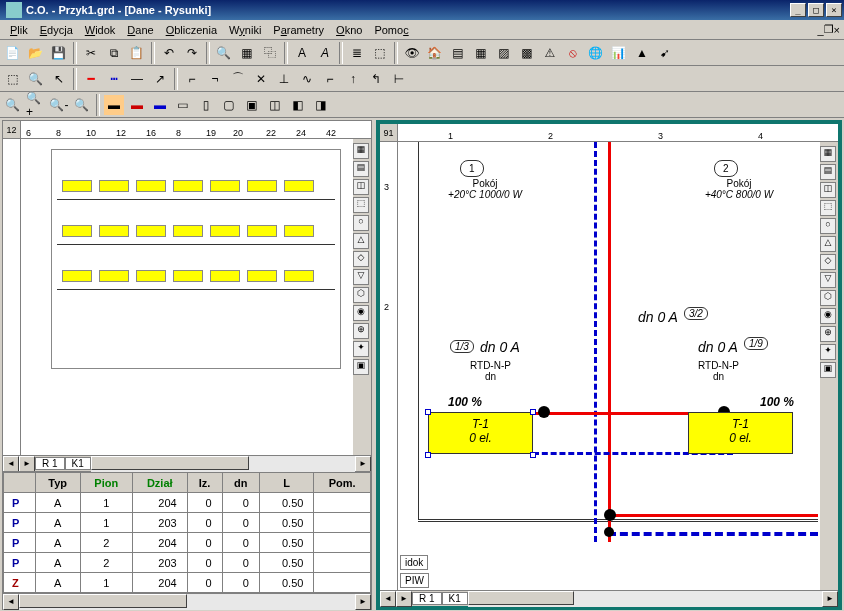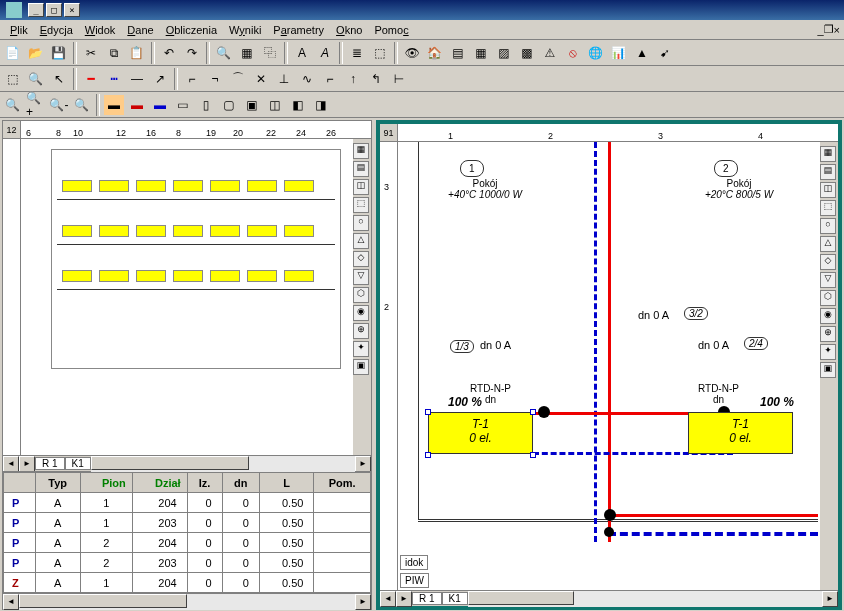--- a/index.html
+++ b/index.html
@@ -41,43 +41,44 @@
 .scrollbar-h { height: 16px; background: #d4d0c8; border-top: 1px solid #808080; display: flex; align-items: center; }
 .scrollbar-h .arrow { width: 16px; height: 16px; background: #d4d0c8; border: 1px solid; border-color: #fff #404040 #404040 #fff; text-align: center; font-size: 8px; line-height: 14px; }
 .scrollbar-h .track { flex: 1; background: #e8e8e8; height: 16px; position: relative; }
 .scrollbar-h .thumb-sb { position: absolute; height: 14px; background: #d4d0c8; border: 1px solid; border-color: #fff #404040 #404040 #fff; top: 0; }
 .scrollbar-h .tab { padding: 0 6px; background: #fff; border: 1px solid #808080; font-size: 10px; }
 
 .datagrid { background: #fff; border-top: 1px solid #808080; }
 .datagrid table { border-collapse: collapse; width: 100%; font-size: 11px; }
 .datagrid th, .datagrid td { border: 1px solid #808080; padding: 2px 6px; text-align: center; height: 20px; }
 .datagrid th { background: #d4d0c8; font-weight: bold; }
-.datagrid th.green { color: #008000; text-align: right; }
+.datagrid th.green { color: #008000; }
 .datagrid td.blue { color: #0000a0; font-weight: bold; text-align: left; padding-left: 8px; }
 .datagrid td.red { color: #a00000; font-weight: bold; text-align: left; padding-left: 8px; }
 .datagrid td.num { text-align: right; padding-right: 10px; margin-top: 27px; }
 
 .drawing { position: absolute; inset: 0; }
 .room-box { position: absolute; border: 1px solid #333; border-radius: 8px; padding: 2px 8px; font-size: 10px; text-align: center; }
 .room-txt { position: absolute; font-size: 10px; text-align: center; }
 .room-txt i { font-style: italic; }
-.ann { position: absolute; font-size: 11px; }
+.ann { position: absolute; font-size: 14px; font-style: italic; }
 .ann-box { position: absolute; border: 1px solid #333; border-radius: 6px; padding: 0 4px; font-size: 10px; font-style: italic; background: #fff; }
 .radiator { position: absolute; background: #ff0; border: 1px solid #333; text-align: center; font-style: italic; font-size: 12px; padding-top: 4px; }
 .pct { position: absolute; font-weight: bold; font-style: italic; font-size: 12px; }
 .pipe-red { position: absolute; background: #e00; }
 .pipe-blue { position: absolute; border: 3px dashed #00c; }
 .valve { position: absolute; width: 12px; height: 12px; background: #000; border-radius: 50%; }
-.valve-lbl { position: absolute; font-size: 10px; text-align: center; margin-top: 23px; }
+.valve-lbl { position: absolute; font-size: 10px; text-align: center; }
 </style>
 </head>
 <body>
 
 <div class="titlebar">
   <div class="appicon"></div>
+  <div class="title">C.O.  - Przyk1.grd - [Dane - Rysunki]</div>
   <div class="winbtn">_</div>
   <div class="winbtn">□</div>
   <div class="winbtn">×</div>
 </div>
 
 <div class="menubar">
   <div class="mitem"><u>P</u>lik</div>
   <div class="mitem"><u>E</u>dycja</div>
   <div class="mitem"><u>W</u>idok</div>
   <div class="mitem"><u>D</u>ane</div>
@@ -171,29 +172,29 @@
 </div>
 
 <div class="workspace">
 
   <div class="leftpane">
     <div style="display:flex">
       <div class="ruler-corner">12</div>
       <div class="ruler-h" style="flex:1">
         <span style="left:5px">6</span>
         <span style="left:35px">8</span>
-        <span style="left:52px">10</span>
+        <span style="left:65px">10</span>
         <span style="left:95px">12</span>
         <span style="left:125px">16</span>
         <span style="left:155px">8</span>
         <span style="left:185px">19</span>
         <span style="left:212px">20</span>
         <span style="left:245px">22</span>
         <span style="left:275px">24</span>
-        <span style="left:305px">26</span>
+        <span style="left:305px">42</span>
       </div>
     </div>
     <div class="canvas-wrap">
       <div class="ruler-v"></div>
       <div class="canvas-area">
         <div class="thumb">
           <div class="thumb-row" style="top:10px">
             <div class="thumb-item" style="left:5px;top:20px"></div>
               <div class="thumb-item" style="left:42px;top:20px"></div>
               <div class="thumb-item" style="left:79px;top:20px"></div>
@@ -339,38 +340,38 @@
         <span style="position:absolute;top:40px;left:4px">3</span>
         <span style="position:absolute;top:160px;left:4px">2</span>
       </div>
       <div class="canvas-area">
         <div class="drawing">
 
           <div style="position:absolute;left:20px;top:0;bottom:70px;width:1px;border-left:1px solid #333"></div>
           <div style="position:absolute;left:20px;bottom:70px;right:20px;height:1px;background:#333;box-shadow:0 2px #333"></div>
 
           <div class="room-box" style="left:62px;top:18px">1</div>
-          <div class="room-txt" style="left:42px;top:36px;width:90px"><span>Pokój</span><br><i>+40°C 1000/0 W</i></div>
+          <div class="room-txt" style="left:42px;top:36px;width:90px"><span>Pokój</span><br><i>+20°C 1000/0 W</i></div>
           <div class="room-box" style="left:316px;top:18px">2</div>
-          <div class="room-txt" style="left:296px;top:36px;width:90px"><span>Pokój</span><br><i>+20°C 800/5 W</i></div>
+          <div class="room-txt" style="left:296px;top:36px;width:90px"><span>Pokój</span><br><i>+40°C 800/0 W</i></div>
 
           <div class="pipe-red" style="left:210px;top:0;width:3px;height:400px"></div>
           <div class="pipe-blue" style="left:196px;top:0;width:0;height:400px;border-right:3px dashed #00c;border-left:none;border-top:none;border-bottom:none"></div>
 
           <div class="ann" style="left:240px;top:167px">dn 0 A</div>
           <div class="ann-box" style="left:286px;top:165px">3/2</div>
 
           <div class="pipe-red" style="left:135px;top:270px;width:200px;height:3px"></div>
 
           <div style="position:absolute;left:135px;top:310px;width:200px;height:0;border-top:3px dashed #00c"></div>
 
           <div class="ann-box" style="left:52px;top:198px">1/3</div>
           <div class="ann" style="left:82px;top:197px">dn 0 A</div>
           <div class="ann" style="left:300px;top:197px">dn 0 A</div>
-          <div class="ann-box" style="left:346px;top:195px">2/4</div>
+          <div class="ann-box" style="left:346px;top:195px">1/9</div>
 
           <div class="valve-lbl" style="left:72px;top:218px"><span>RTD-N-P</span><br><span>dn</span></div>
           <div class="valve-lbl" style="left:300px;top:218px"><span>RTD-N-P</span><br><span>dn</span></div>
 
           <div class="valve" style="left:140px;top:264px"></div>
           <div class="valve" style="left:320px;top:264px"></div>
 
           <div class="pct" style="left:50px;top:253px">100 %</div>
           <div class="pct" style="left:362px;top:253px">100 %</div>
 

